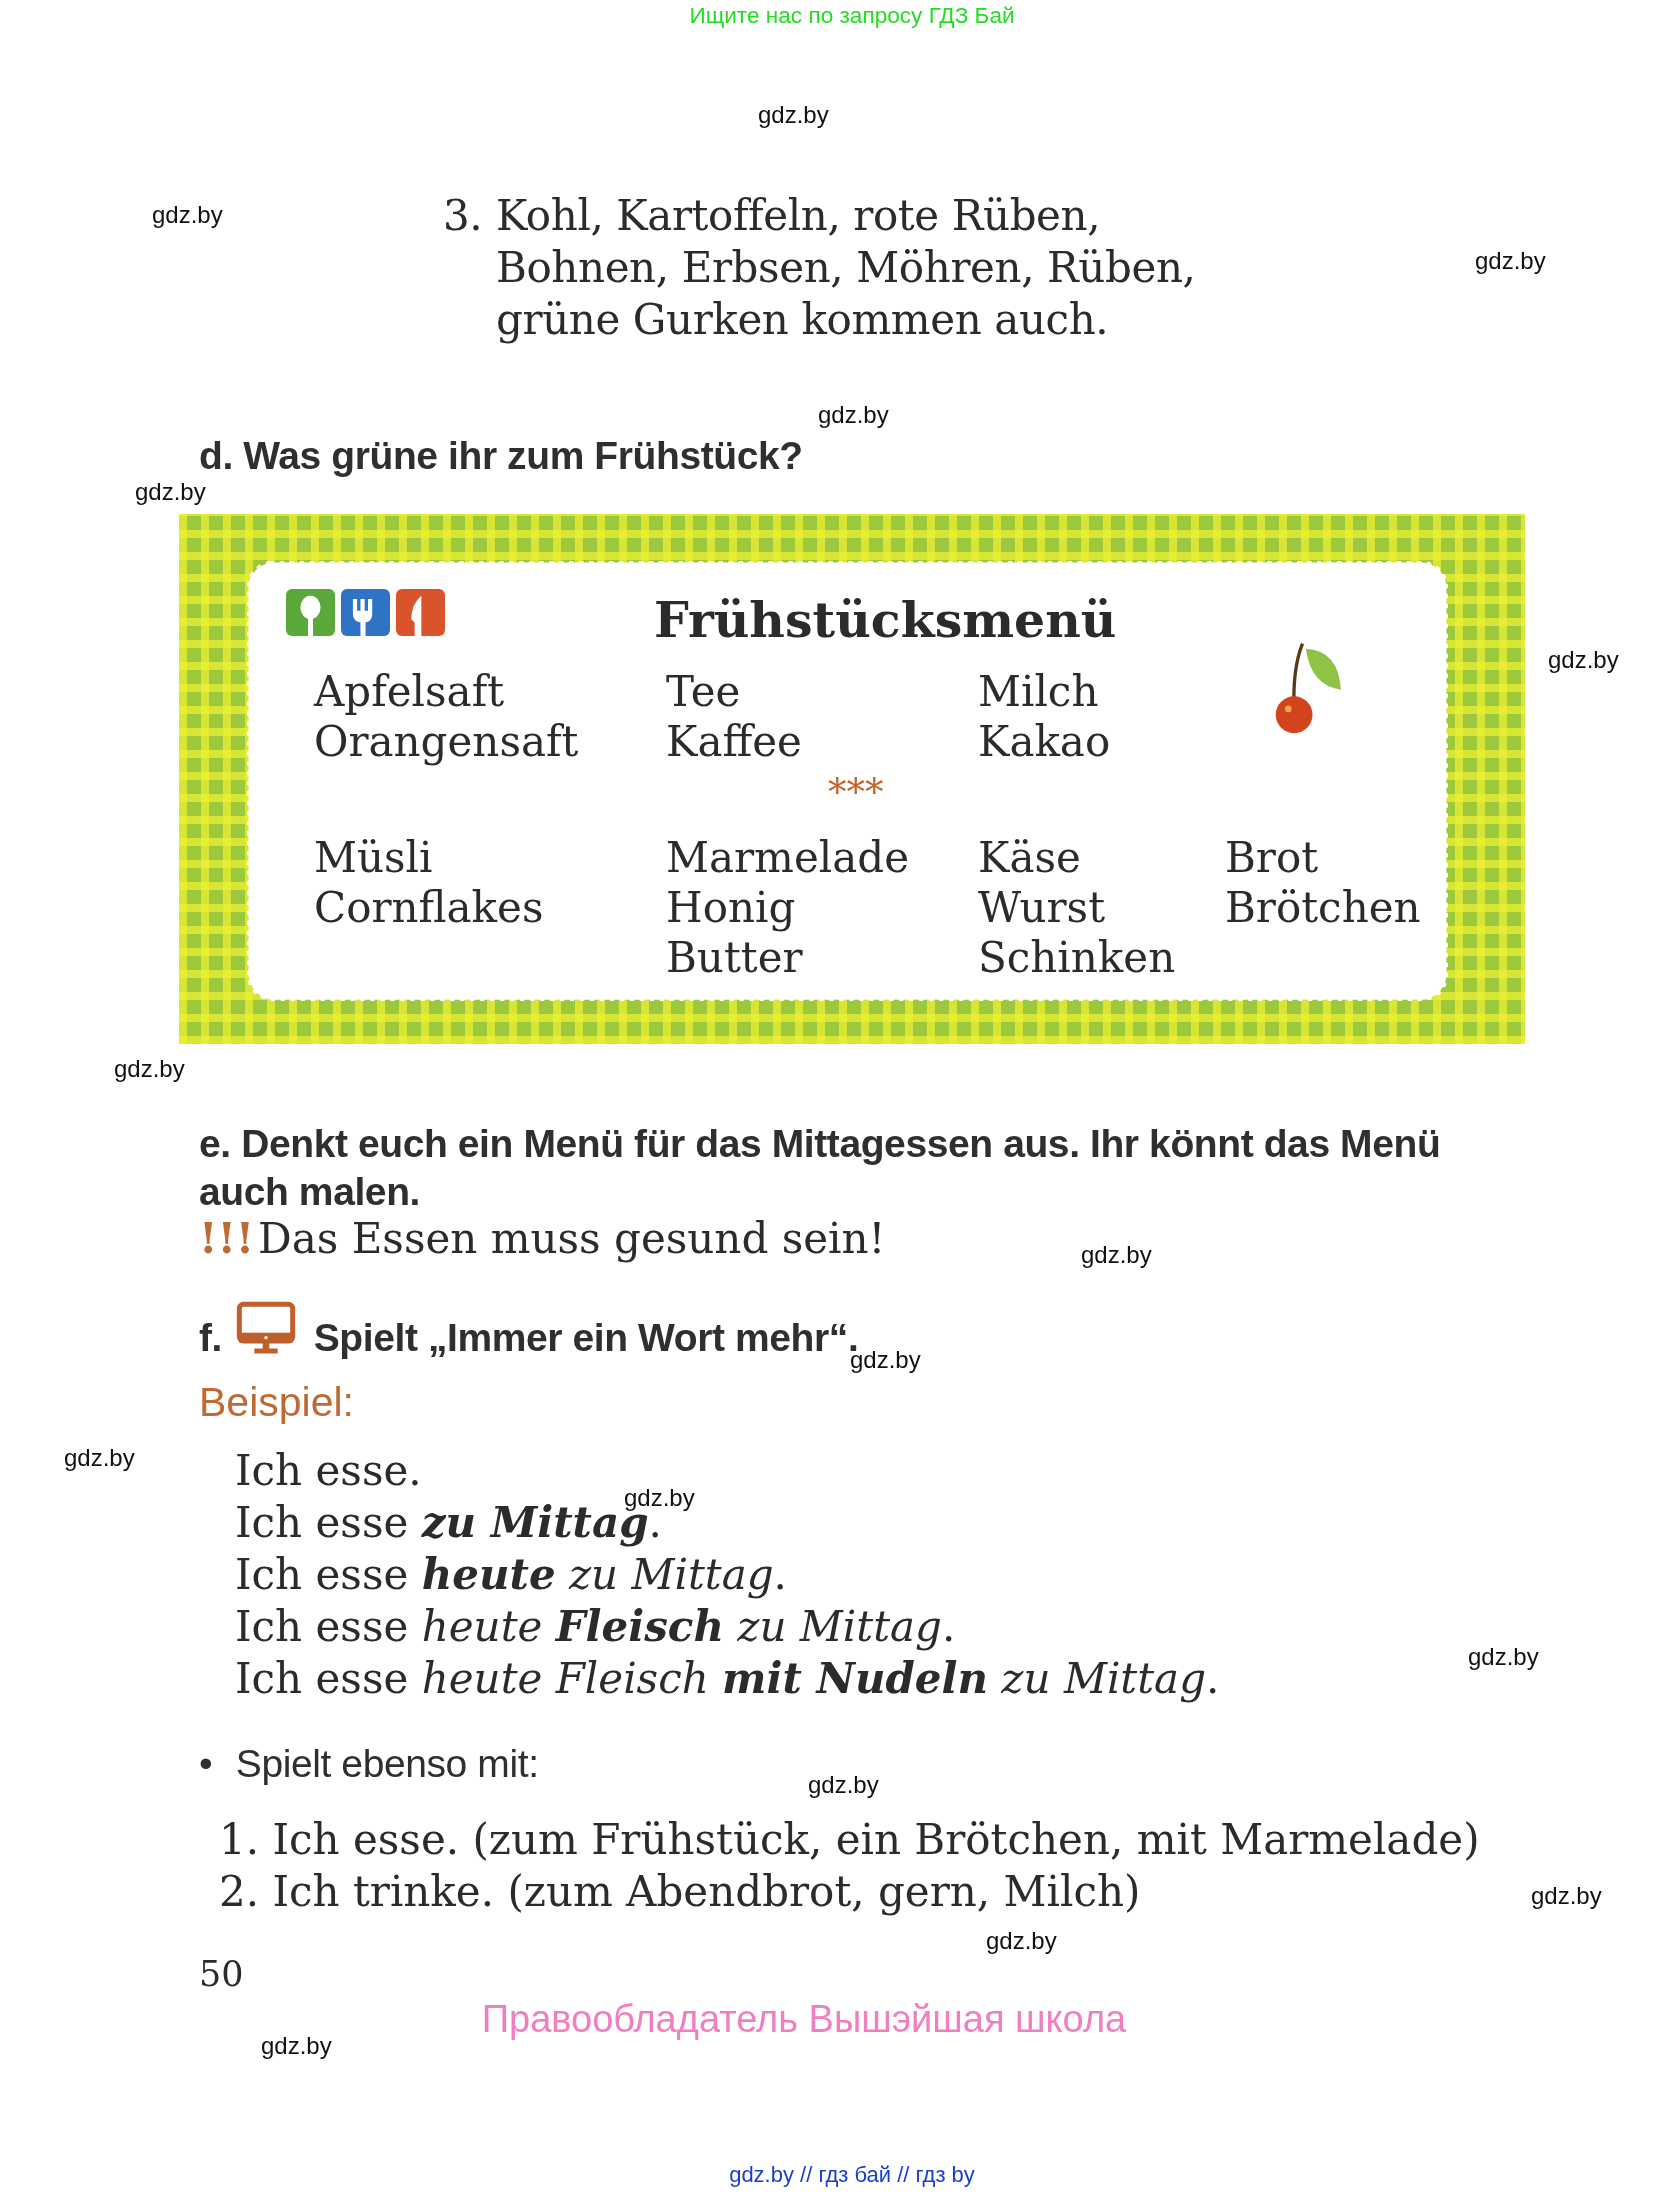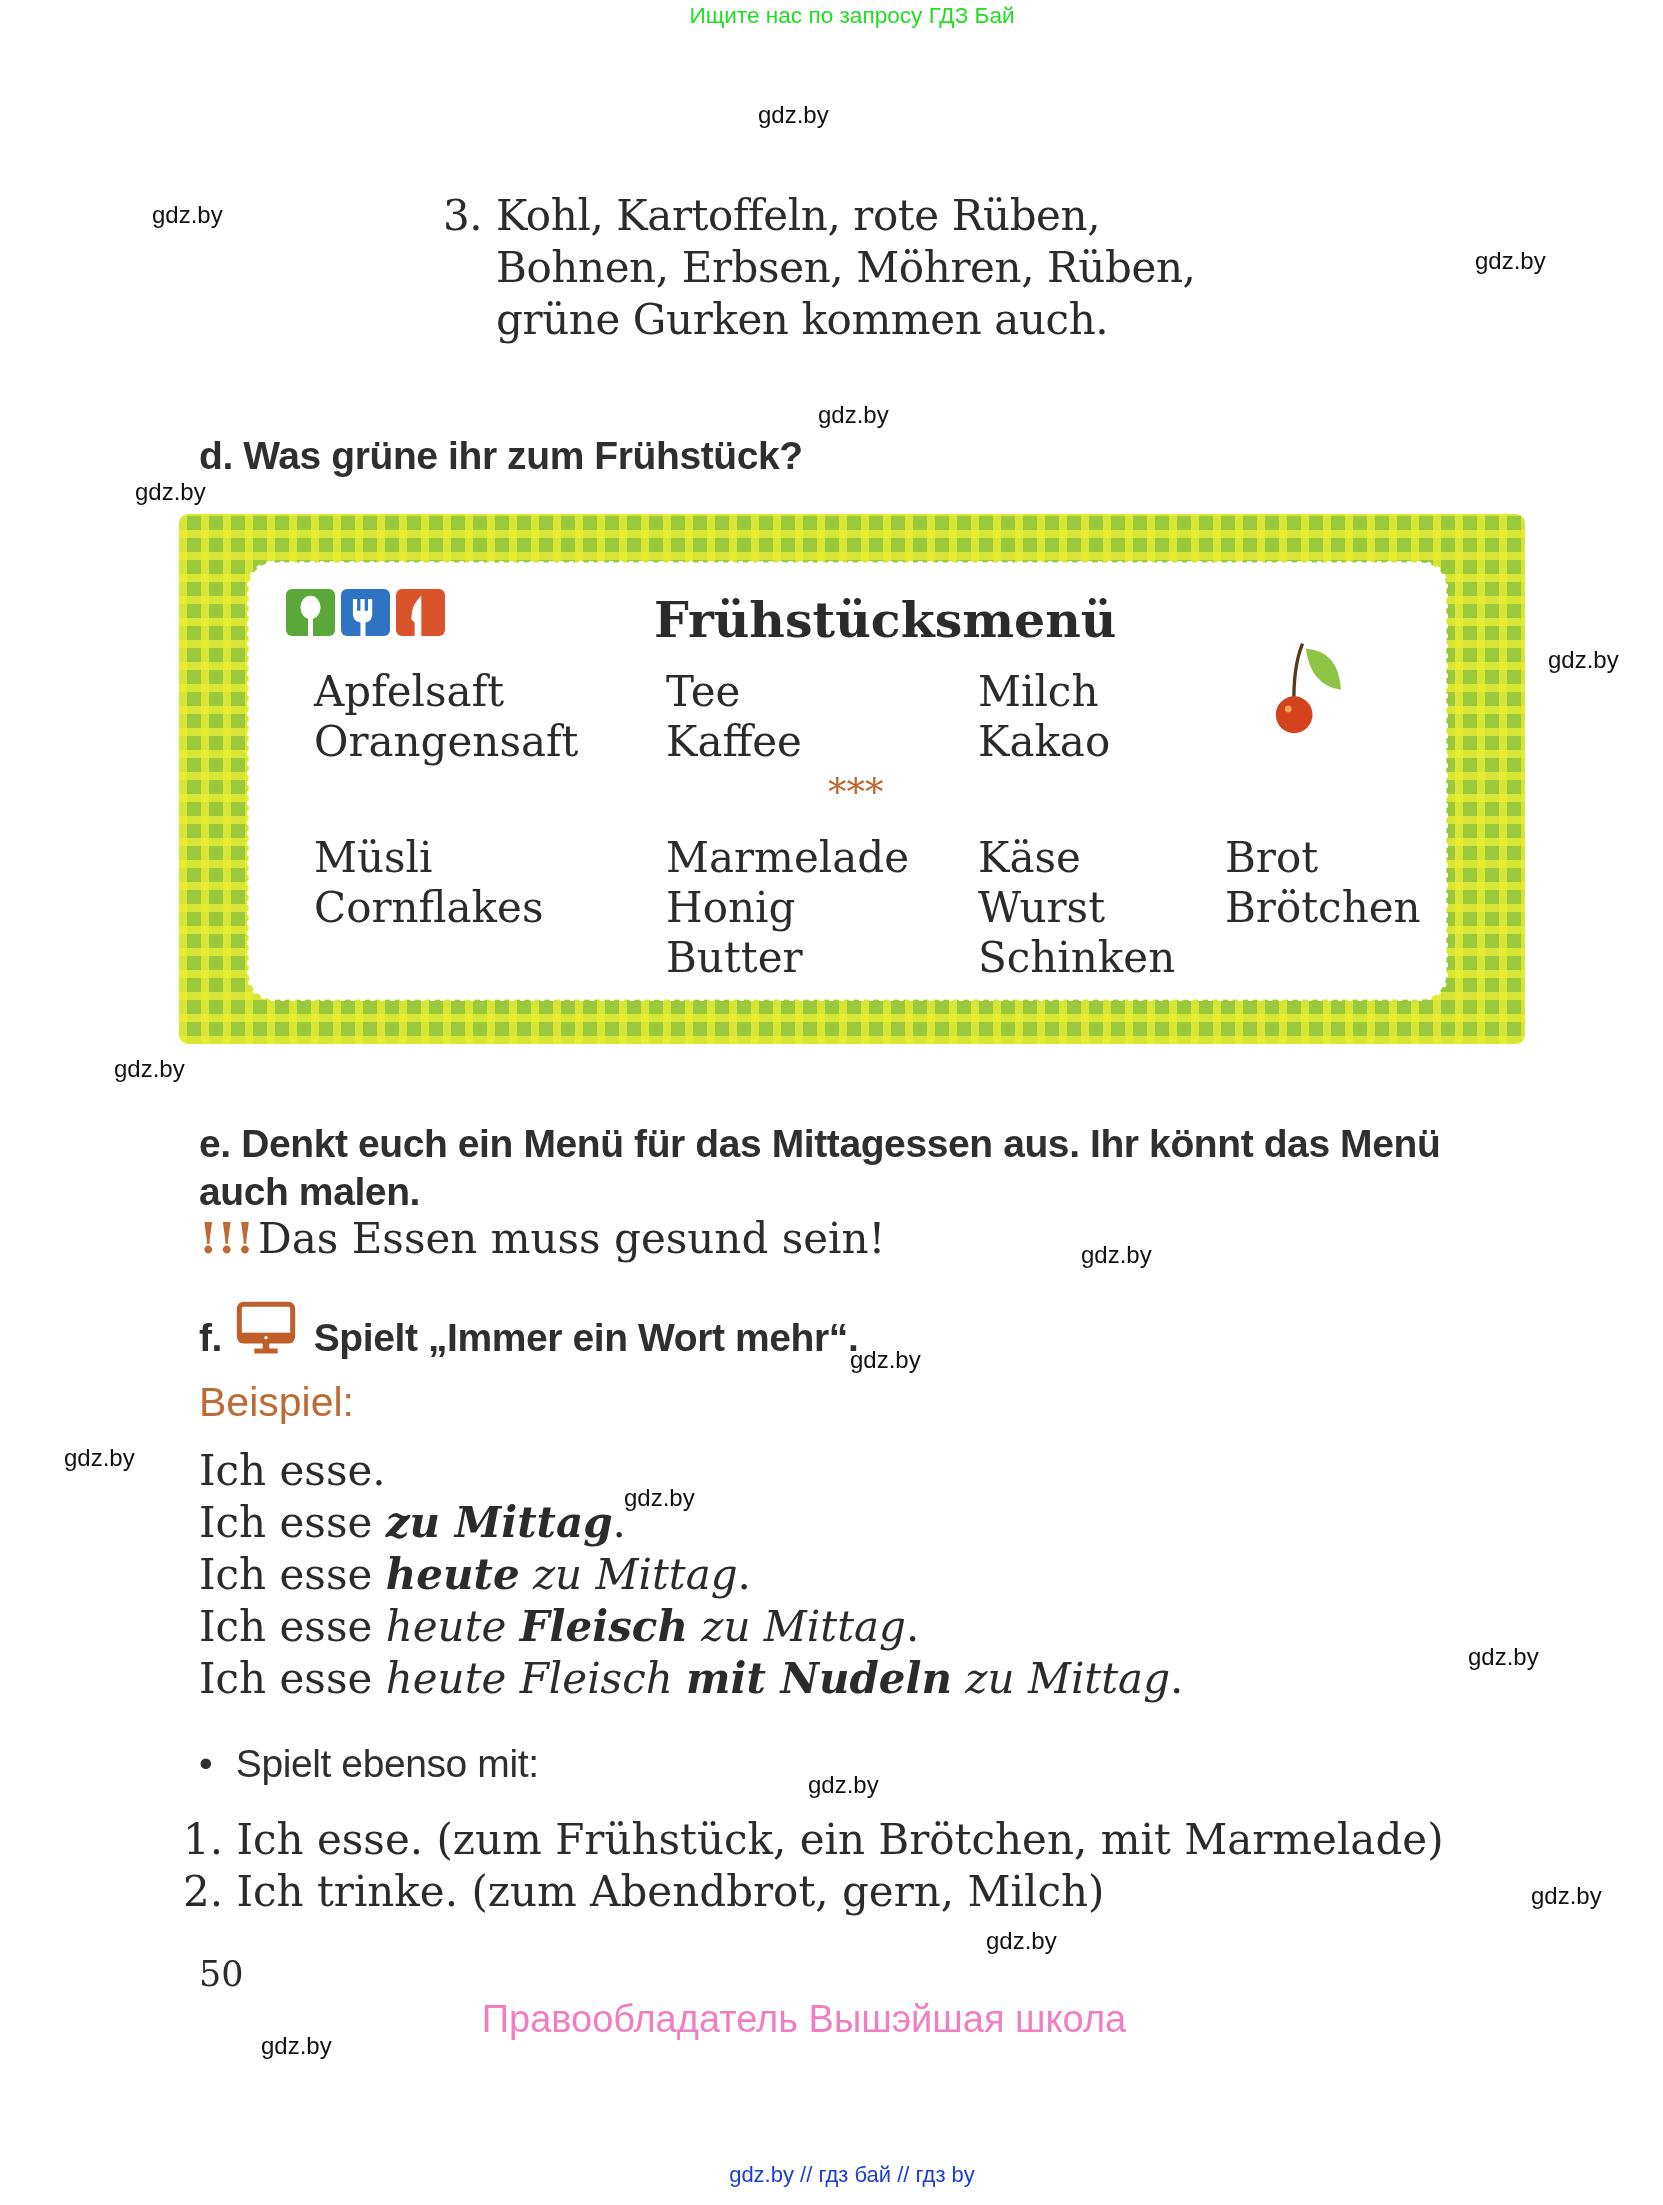--- a/index.html
+++ b/index.html
@@ -9,29 +9,28 @@
   .sans { font-family:"Liberation Sans", sans-serif; }
   .wm { font-family:"Liberation Sans", sans-serif; font-size:24px; color:#111; }
   .top-banner { font-size:22.6px; color:#22dd22; left:0; width:1664px; text-align:center; top:3.4px; }
   .poem { font-size:42px; line-height:52px; color:#2b2b2b; letter-spacing:-0.4px; }
   .task { font-size:39px; font-weight:bold; color:#2f2f2f; letter-spacing:-0.4px; }
   .menu-box { left:179px; top:514px; width:1326px; height:530px;
      background-color:#9cc93b;
      background-image:
        repeating-linear-gradient(90deg, rgba(235,240,50,0.75) 0 8.4px, transparent 8.4px 22px),
        repeating-linear-gradient(0deg, rgba(235,240,50,0.75) 0 8.4px, transparent 8.4px 22px);
-     border-radius: 9px;
   }
   .menu-inner { left:73px; top:52px; width:1171px; height:430px; background:#fff; border-radius:22px;
      box-shadow:0 0 0 3.4px #fff; }
   .menu-inner::before { content:""; position:absolute; inset:-5px; border-radius:25px; border:5px dotted #fff; }
   .menu-title { font-size:49px; font-weight:bold; color:#2b2b2b; }
   .menu-item { font-size:42px; color:#2b2b2b; line-height:50px; }
   .stars { font-size:37px; color:#c0652c; }
-  .ex-line { font-size:42px; line-height:52px; color:#2b2b2b; }
+  .ex-line { font-size:42px; line-height:52px; color:#2b2b2b;margin-left:36px; }
   .beispiel { font-size:41px; color:#bf6a34; }
   .pink { font-size:38px; color:#f17fc0; }
   .bottom-links { font-size:22px; color:#1a3fcf; }
   .icon-box { position:absolute; width:49px; height:47px; border-radius:5.9px; }
 </style>
 </head>
 <body>
 
 <div class="abs top-banner">Ищите нас по запросу ГДЗ Бай</div>
 

